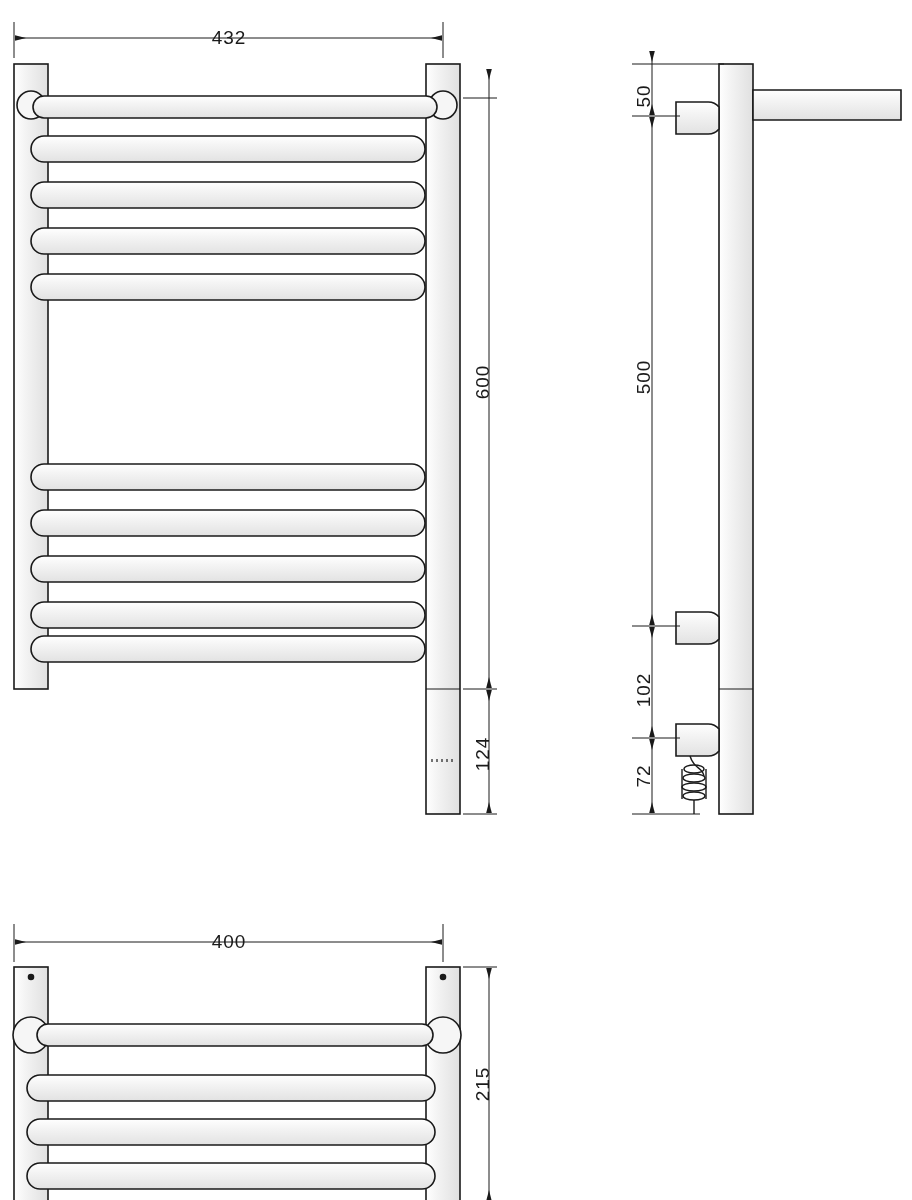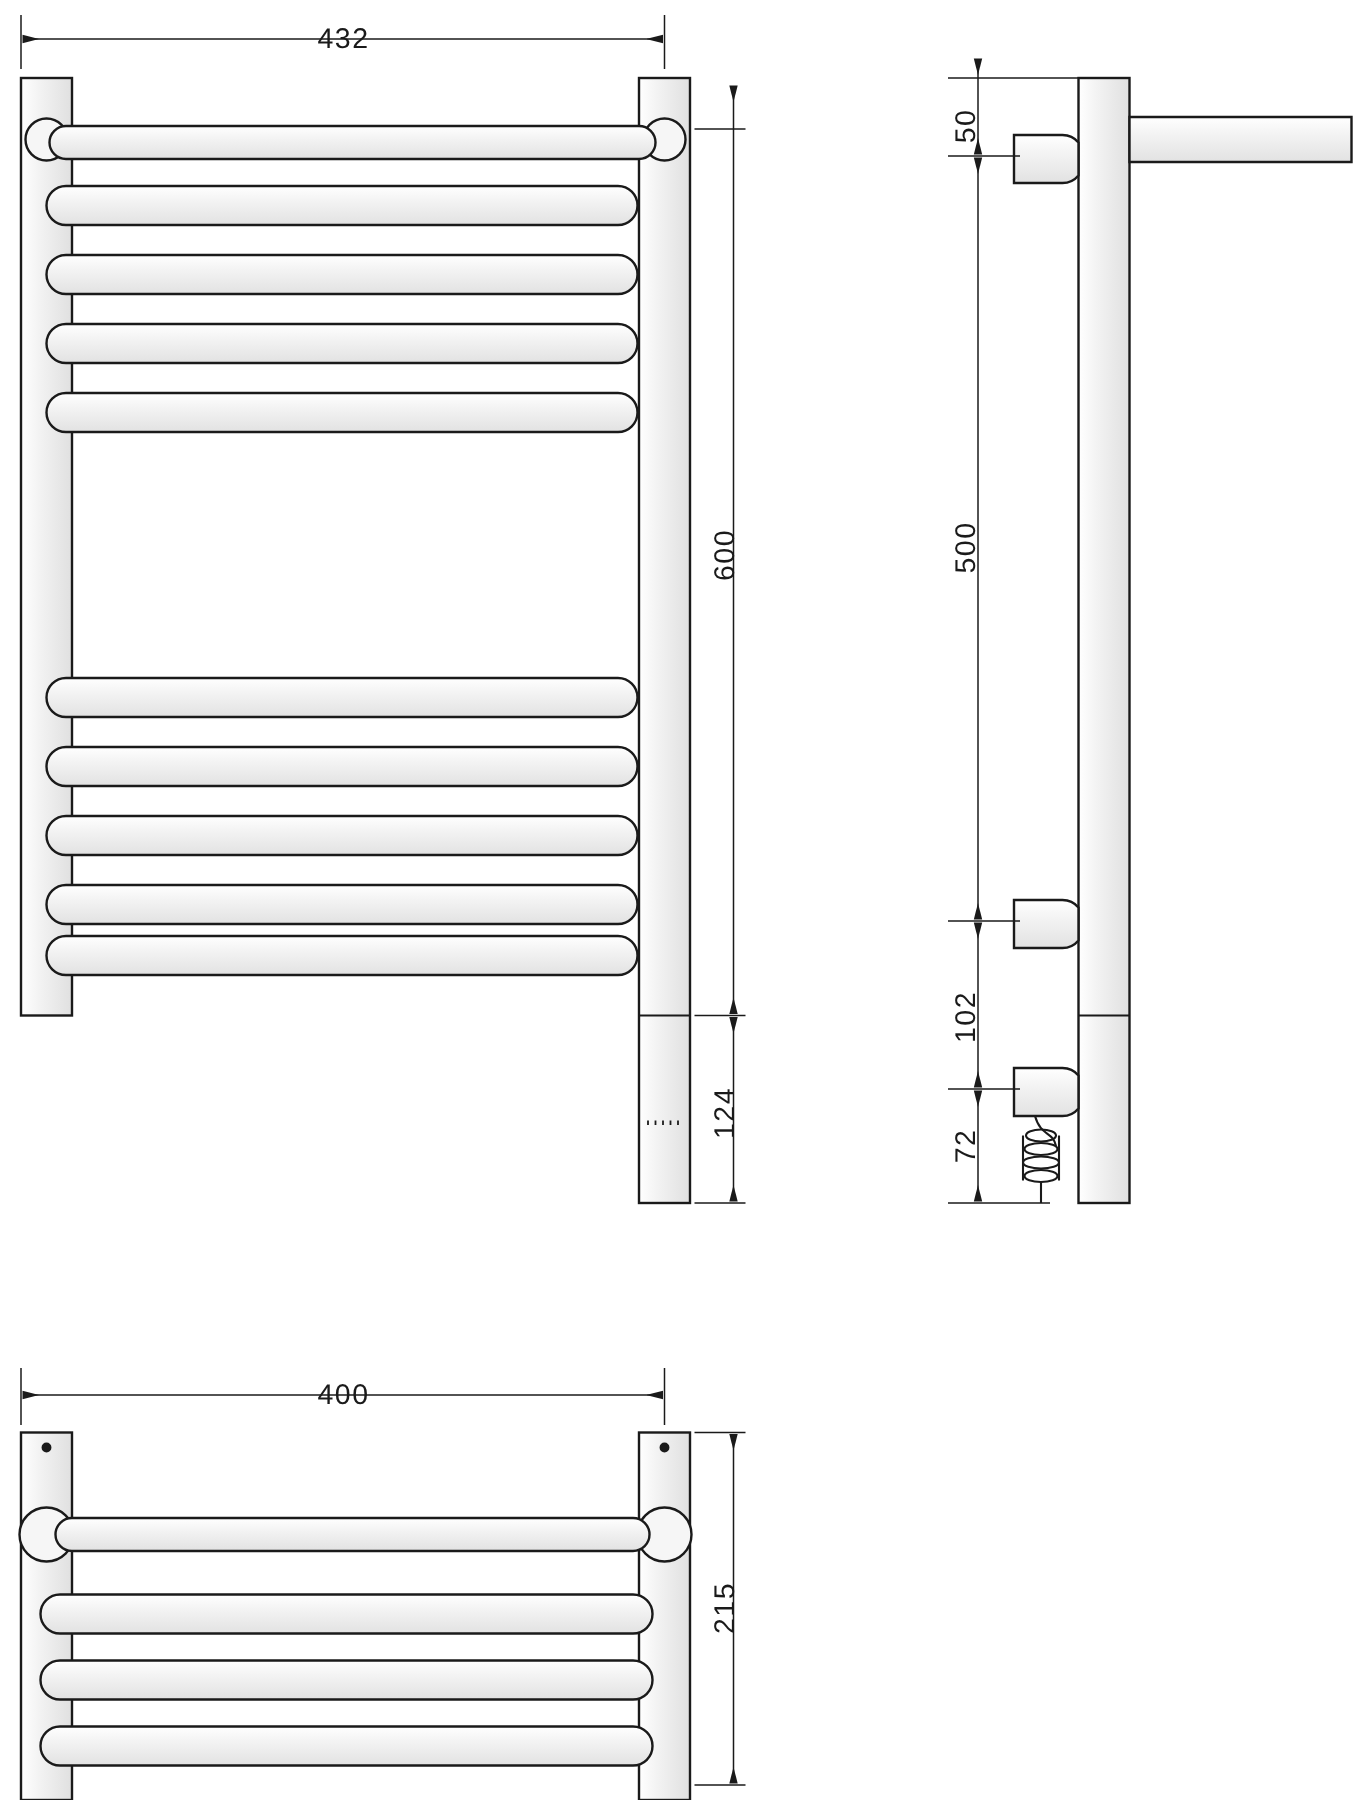--- a/index.html
+++ b/index.html
@@ -1,17 +1,17 @@
 <!DOCTYPE html>
 <html><head>
 <meta charset="utf-8">
 <style>
   html,body{margin:0;padding:0;background:#ffffff;}
   body{width:912px;height:1200px;font-family:"Liberation Sans",sans-serif;overflow:hidden;}
-  #sheet{position:relative;width:912px;height:924px;}
+  #sheet{position:relative;width:912px;height:924px;margin-top:12px;}
   svg{display:block;}
   .dimtext{font-family:"Liberation Sans",sans-serif;font-size:19px;fill:#1a1a1a;letter-spacing:1px;}
 </style>
 </head>
 <body>
 
 <div id="sheet">
 <svg width="912" height="1200" viewBox="0 0 912 1200">
   <defs>
     <marker id="arrS" markerWidth="12" markerHeight="12" refX="10" refY="4" orient="auto">

